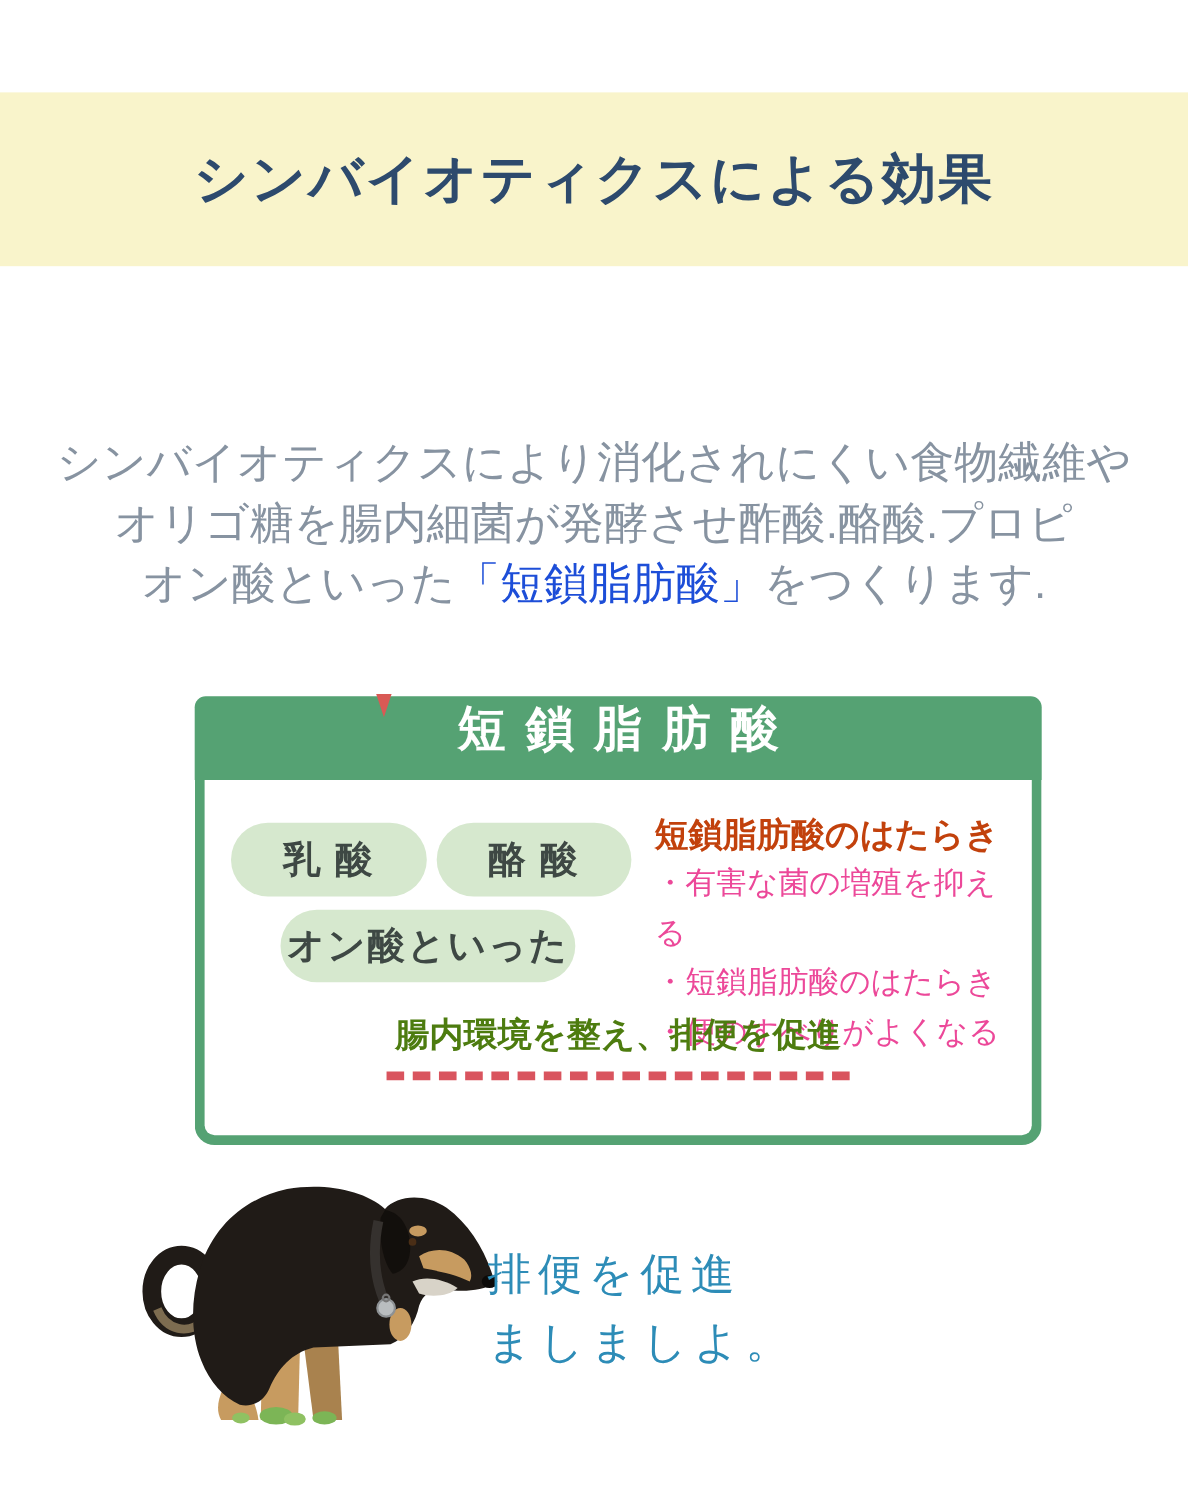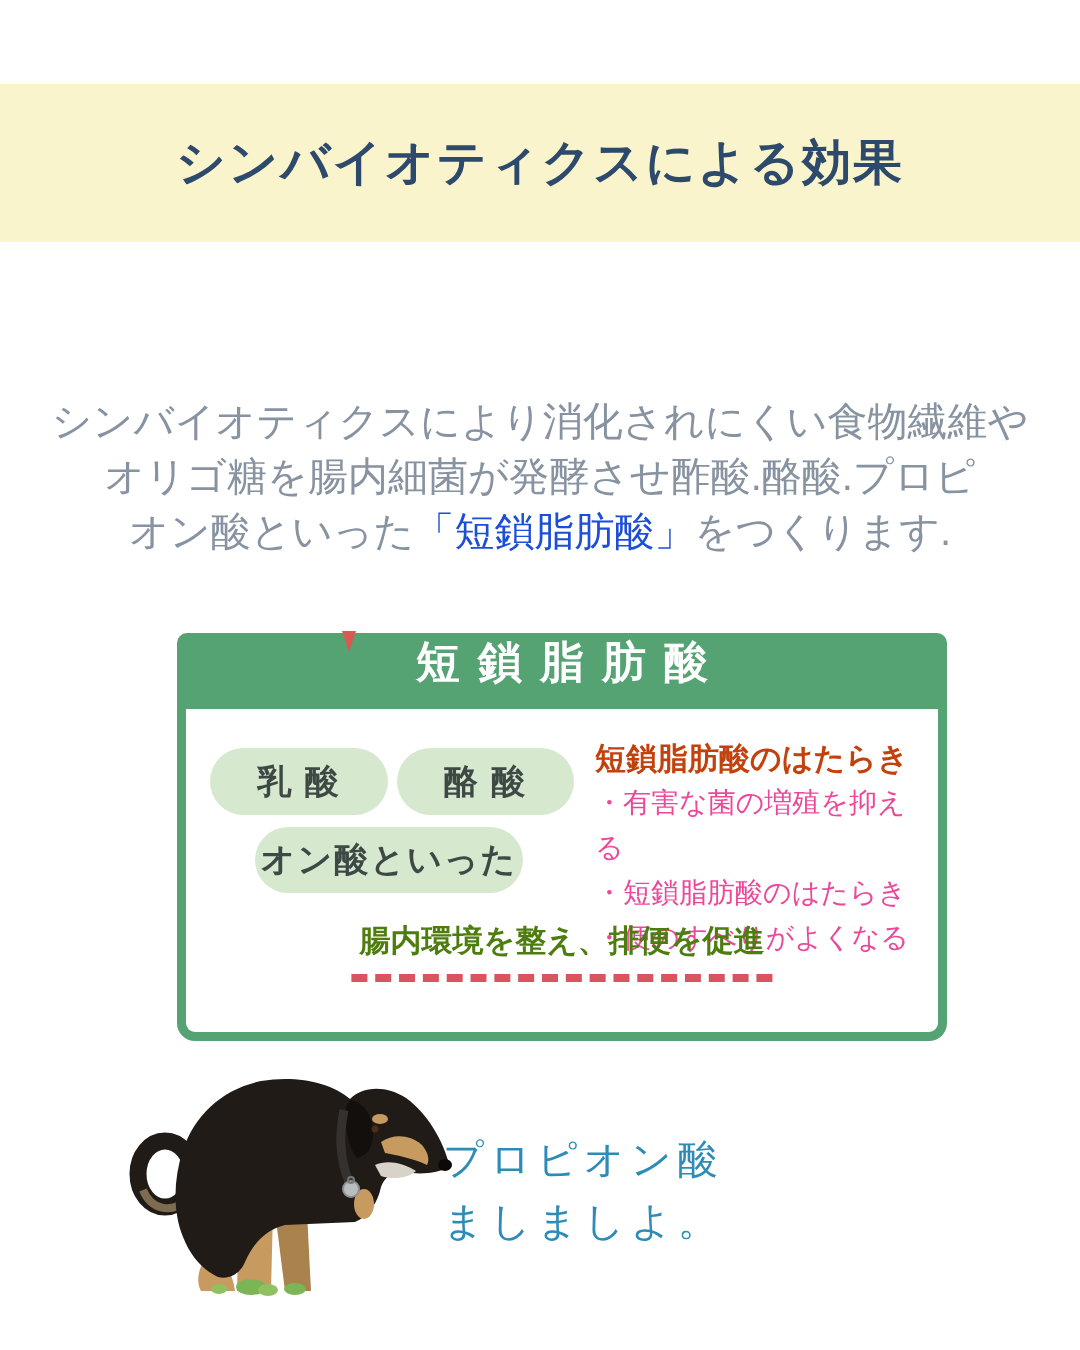--- a/index.html
+++ b/index.html
@@ -142,17 +142,17 @@
 
     <g fill="#7cb556">
       <ellipse cx="128" cy="215" rx="15" ry="8"></ellipse>
       <ellipse cx="145" cy="218" rx="10" ry="6" fill="#8fc162"></ellipse>
       <ellipse cx="172" cy="217" rx="11" ry="6"></ellipse>
       <ellipse cx="96" cy="217" rx="8" ry="5" fill="#8fc162"></ellipse>
     </g>
   </svg>
 
   <div class="note">
-    <div>プロピオン酸</div>
+    <div>排便を促進</div>
     <div>ましましよ。</div>
   </div>
 
 </div>
 
 </body></html>

